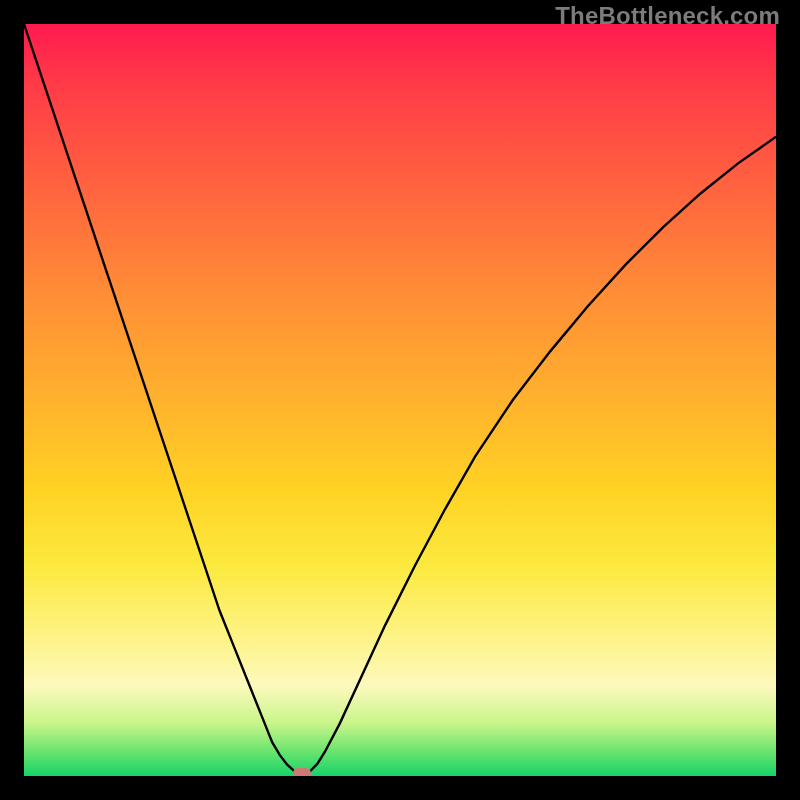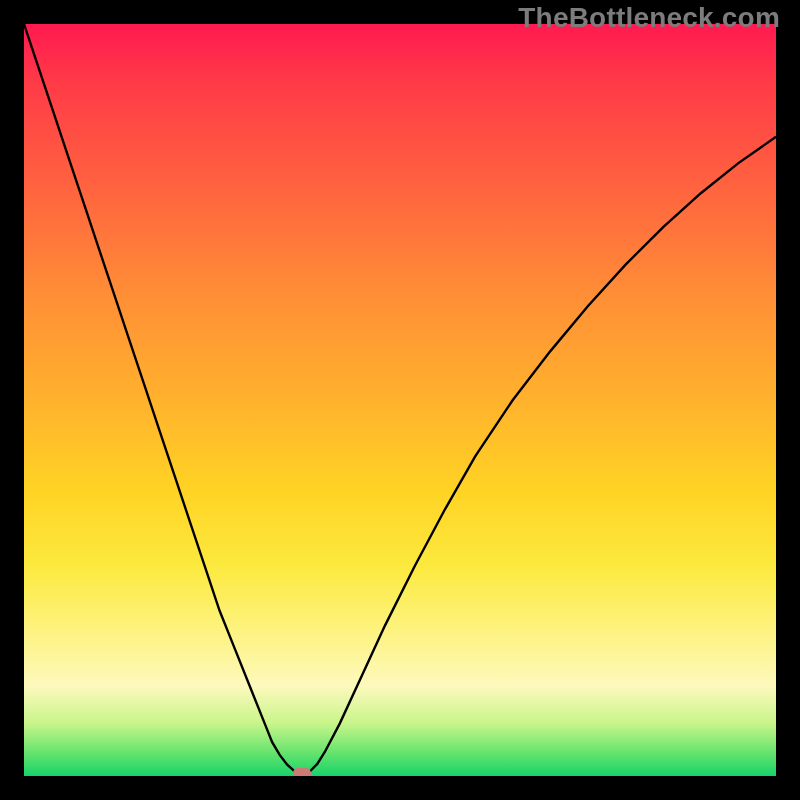--- a/index.html
+++ b/index.html
@@ -15,21 +15,21 @@
     position: relative;
     width: 800px;
     height: 800px;
     background: #000;
   }
   .watermark {
     position: absolute;
     top: 2px;
     right: 20px;
     color: #7c7c7c;
-    font-size: 28px;
+    font-size: 24px;
     font-weight: 600;
     letter-spacing: 0.2px;
     z-index: 5;
   }
   .plot-area {
     position: absolute;
     left: 24px;
     top: 24px;
     width: 752px;
     height: 752px;

